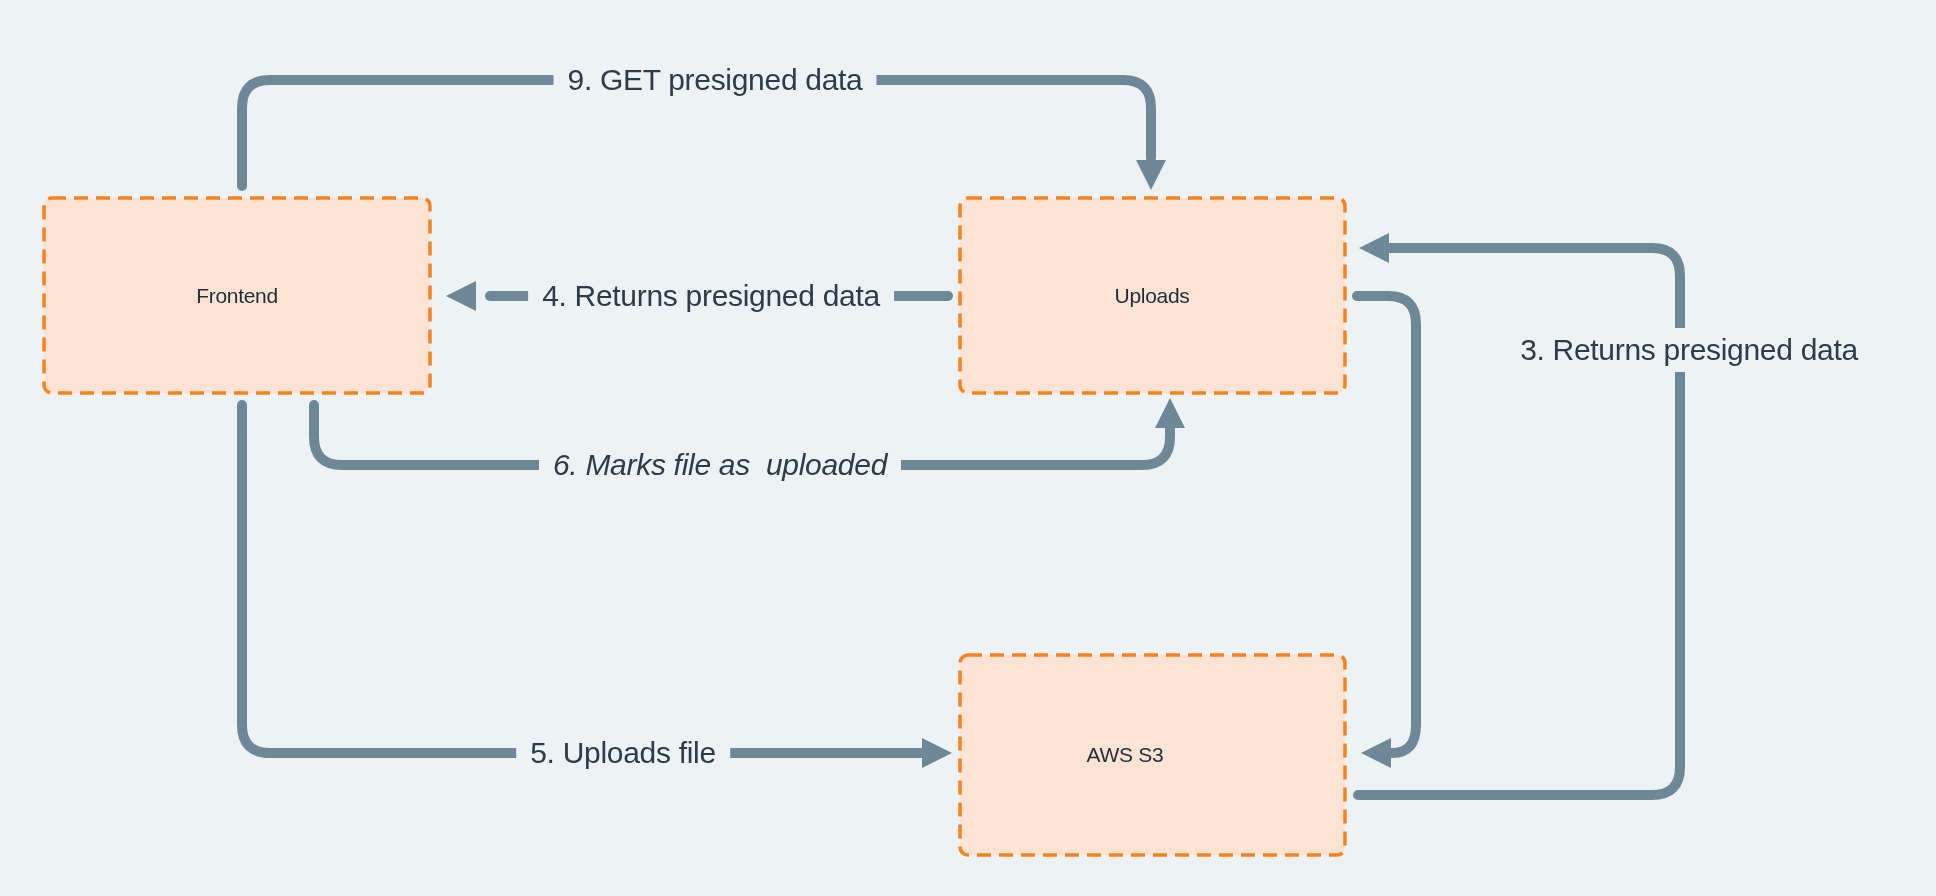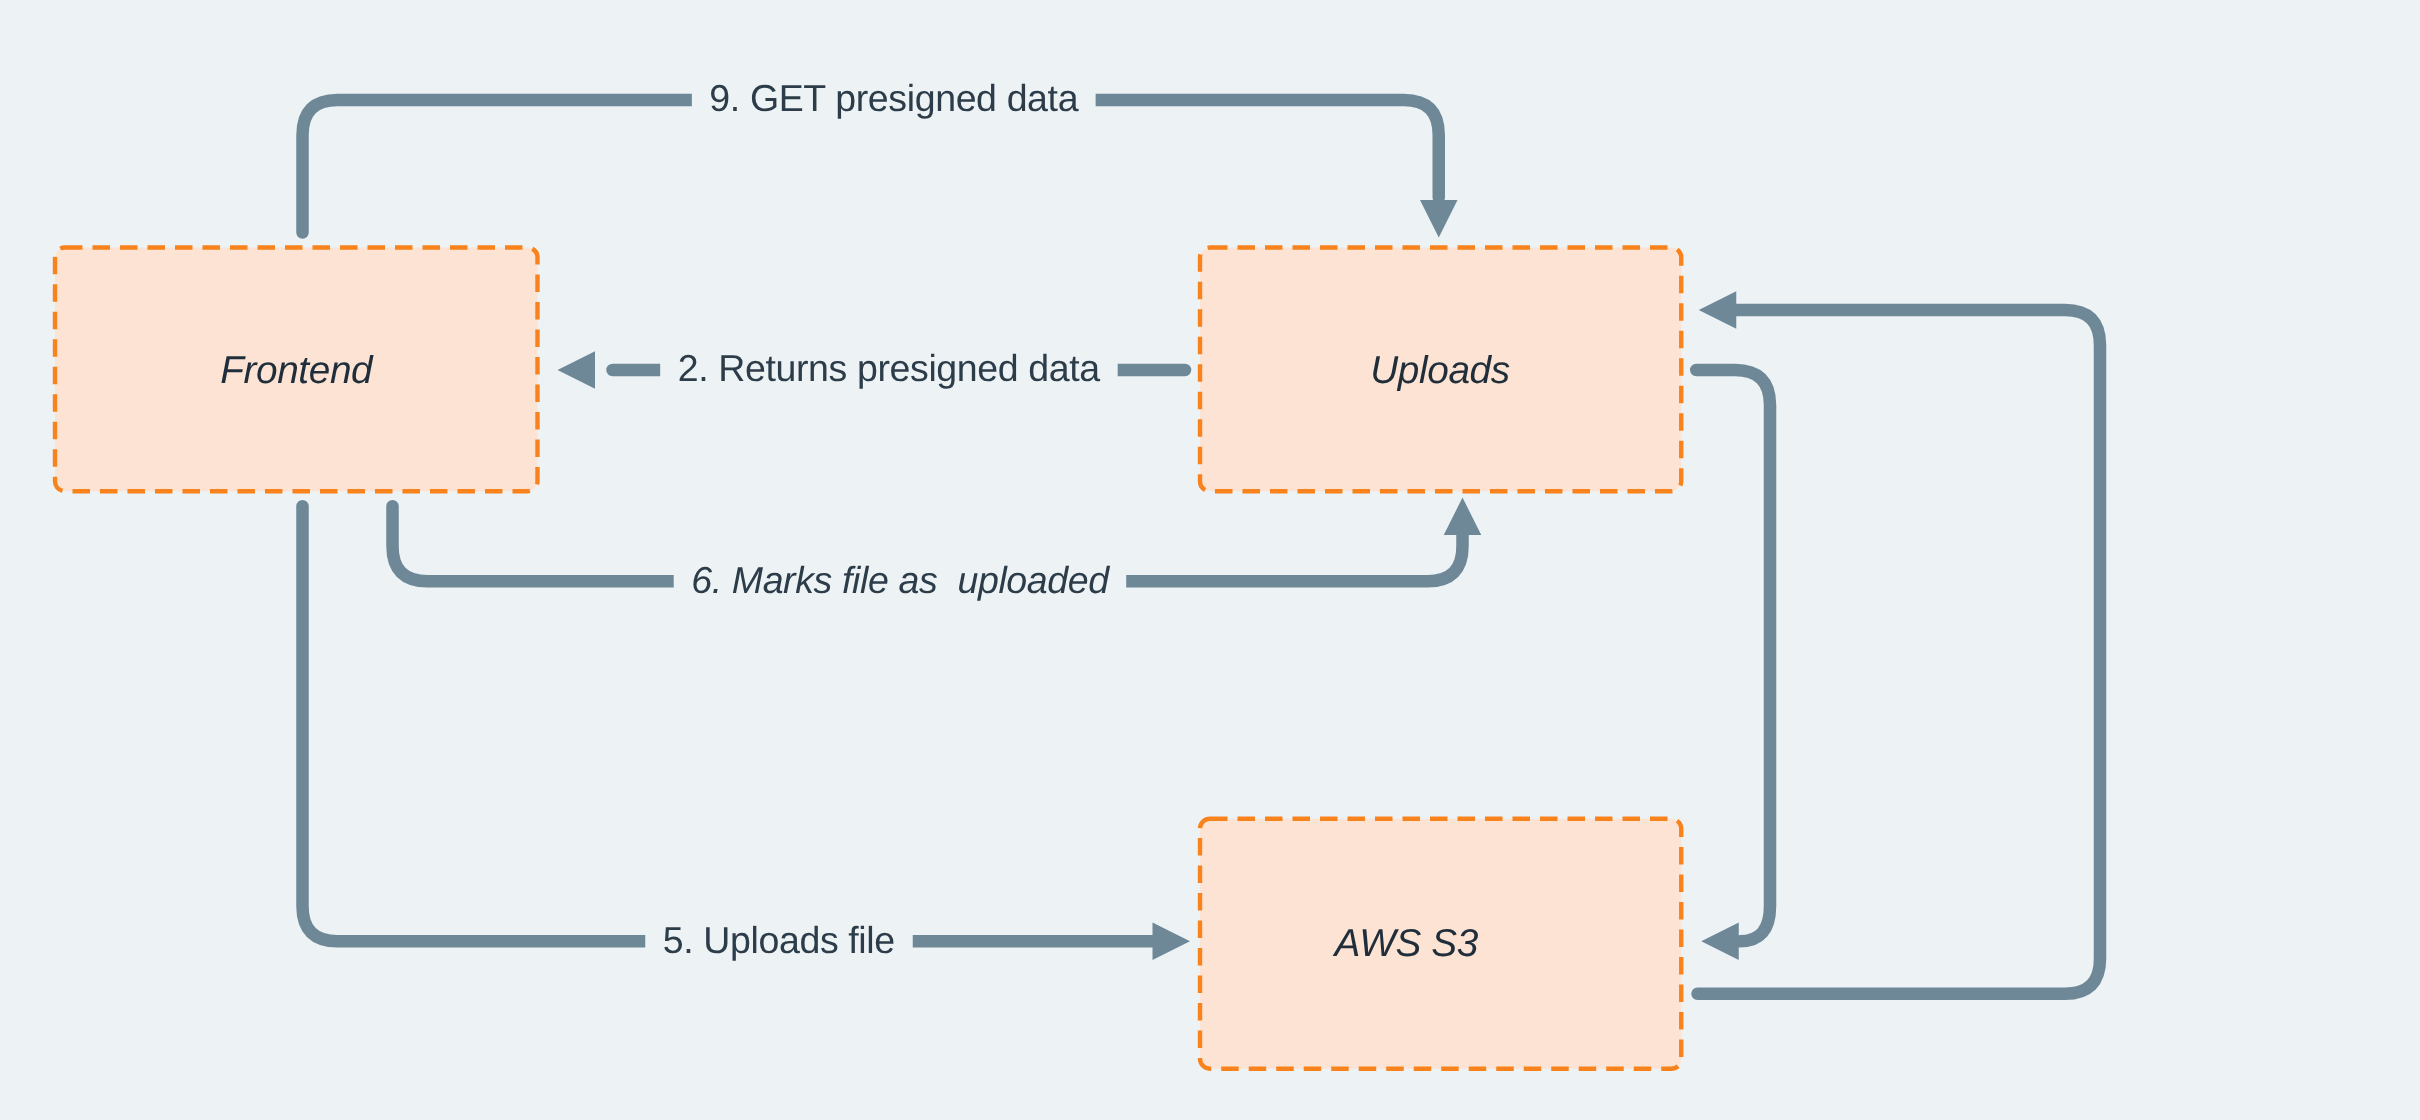--- a/index.html
+++ b/index.html
@@ -29,25 +29,24 @@
     stroke:var(--arrow);
     stroke-width:10;
     stroke-linecap:round;
     stroke-linejoin:round;
   }
   .arrow-head{fill:var(--arrow);stroke:none;}
   .node-label{
     position:absolute;
     transform:translate(-50%,-50%);
     color:var(--node-text);
-    font-size:31px;
+    font-size:21px;
     letter-spacing:-0.3px;
     white-space:pre;
     z-index:3;
-    font-style:italic;
   }
   .arrow-label{
     position:absolute;
     transform:translate(-50%,-50%);
     background:var(--background);
     color:var(--label-text);
     font-size:30px;
     letter-spacing:-0.3px;
     white-space:pre;
     padding:5px 14px;
@@ -94,17 +93,18 @@
     <rect class="node-box" x="44" y="198" width="386" height="195" rx="8" stroke-dasharray="14 8"></rect>
     <rect class="node-box" x="960" y="198" width="385" height="195" rx="8" stroke-dasharray="14 8"></rect>
     <rect class="node-box" x="960" y="655" width="385" height="200" rx="8" stroke-dasharray="14 8"></rect>
   </svg>
 
   <div class="node-label" style="left:237px;top:296px;">Frontend</div>
   <div class="node-label" style="left:1152px;top:296px;">Uploads</div>
   <div class="node-label" style="left:1125px;top:755px;">AWS S3</div>
 
   <div class="arrow-label" style="left:715px;top:80px;">9. GET presigned data</div>
-  <div class="arrow-label" style="left:711px;top:296px;">2. Returns presigned data</div>
+  <div class="arrow-label" style="left:711px;top:296px;">4. Returns presigned data</div>
   <div class="arrow-label" style="left:720px;top:465px;font-style:italic;">6. Marks file as  uploaded</div>
   <div class="arrow-label" style="left:623px;top:753px;">5. Uploads file</div>
+  <div class="arrow-label" style="left:1689px;top:350px;">3. Returns presigned data</div>
 
 </div>
 
 </body></html>

